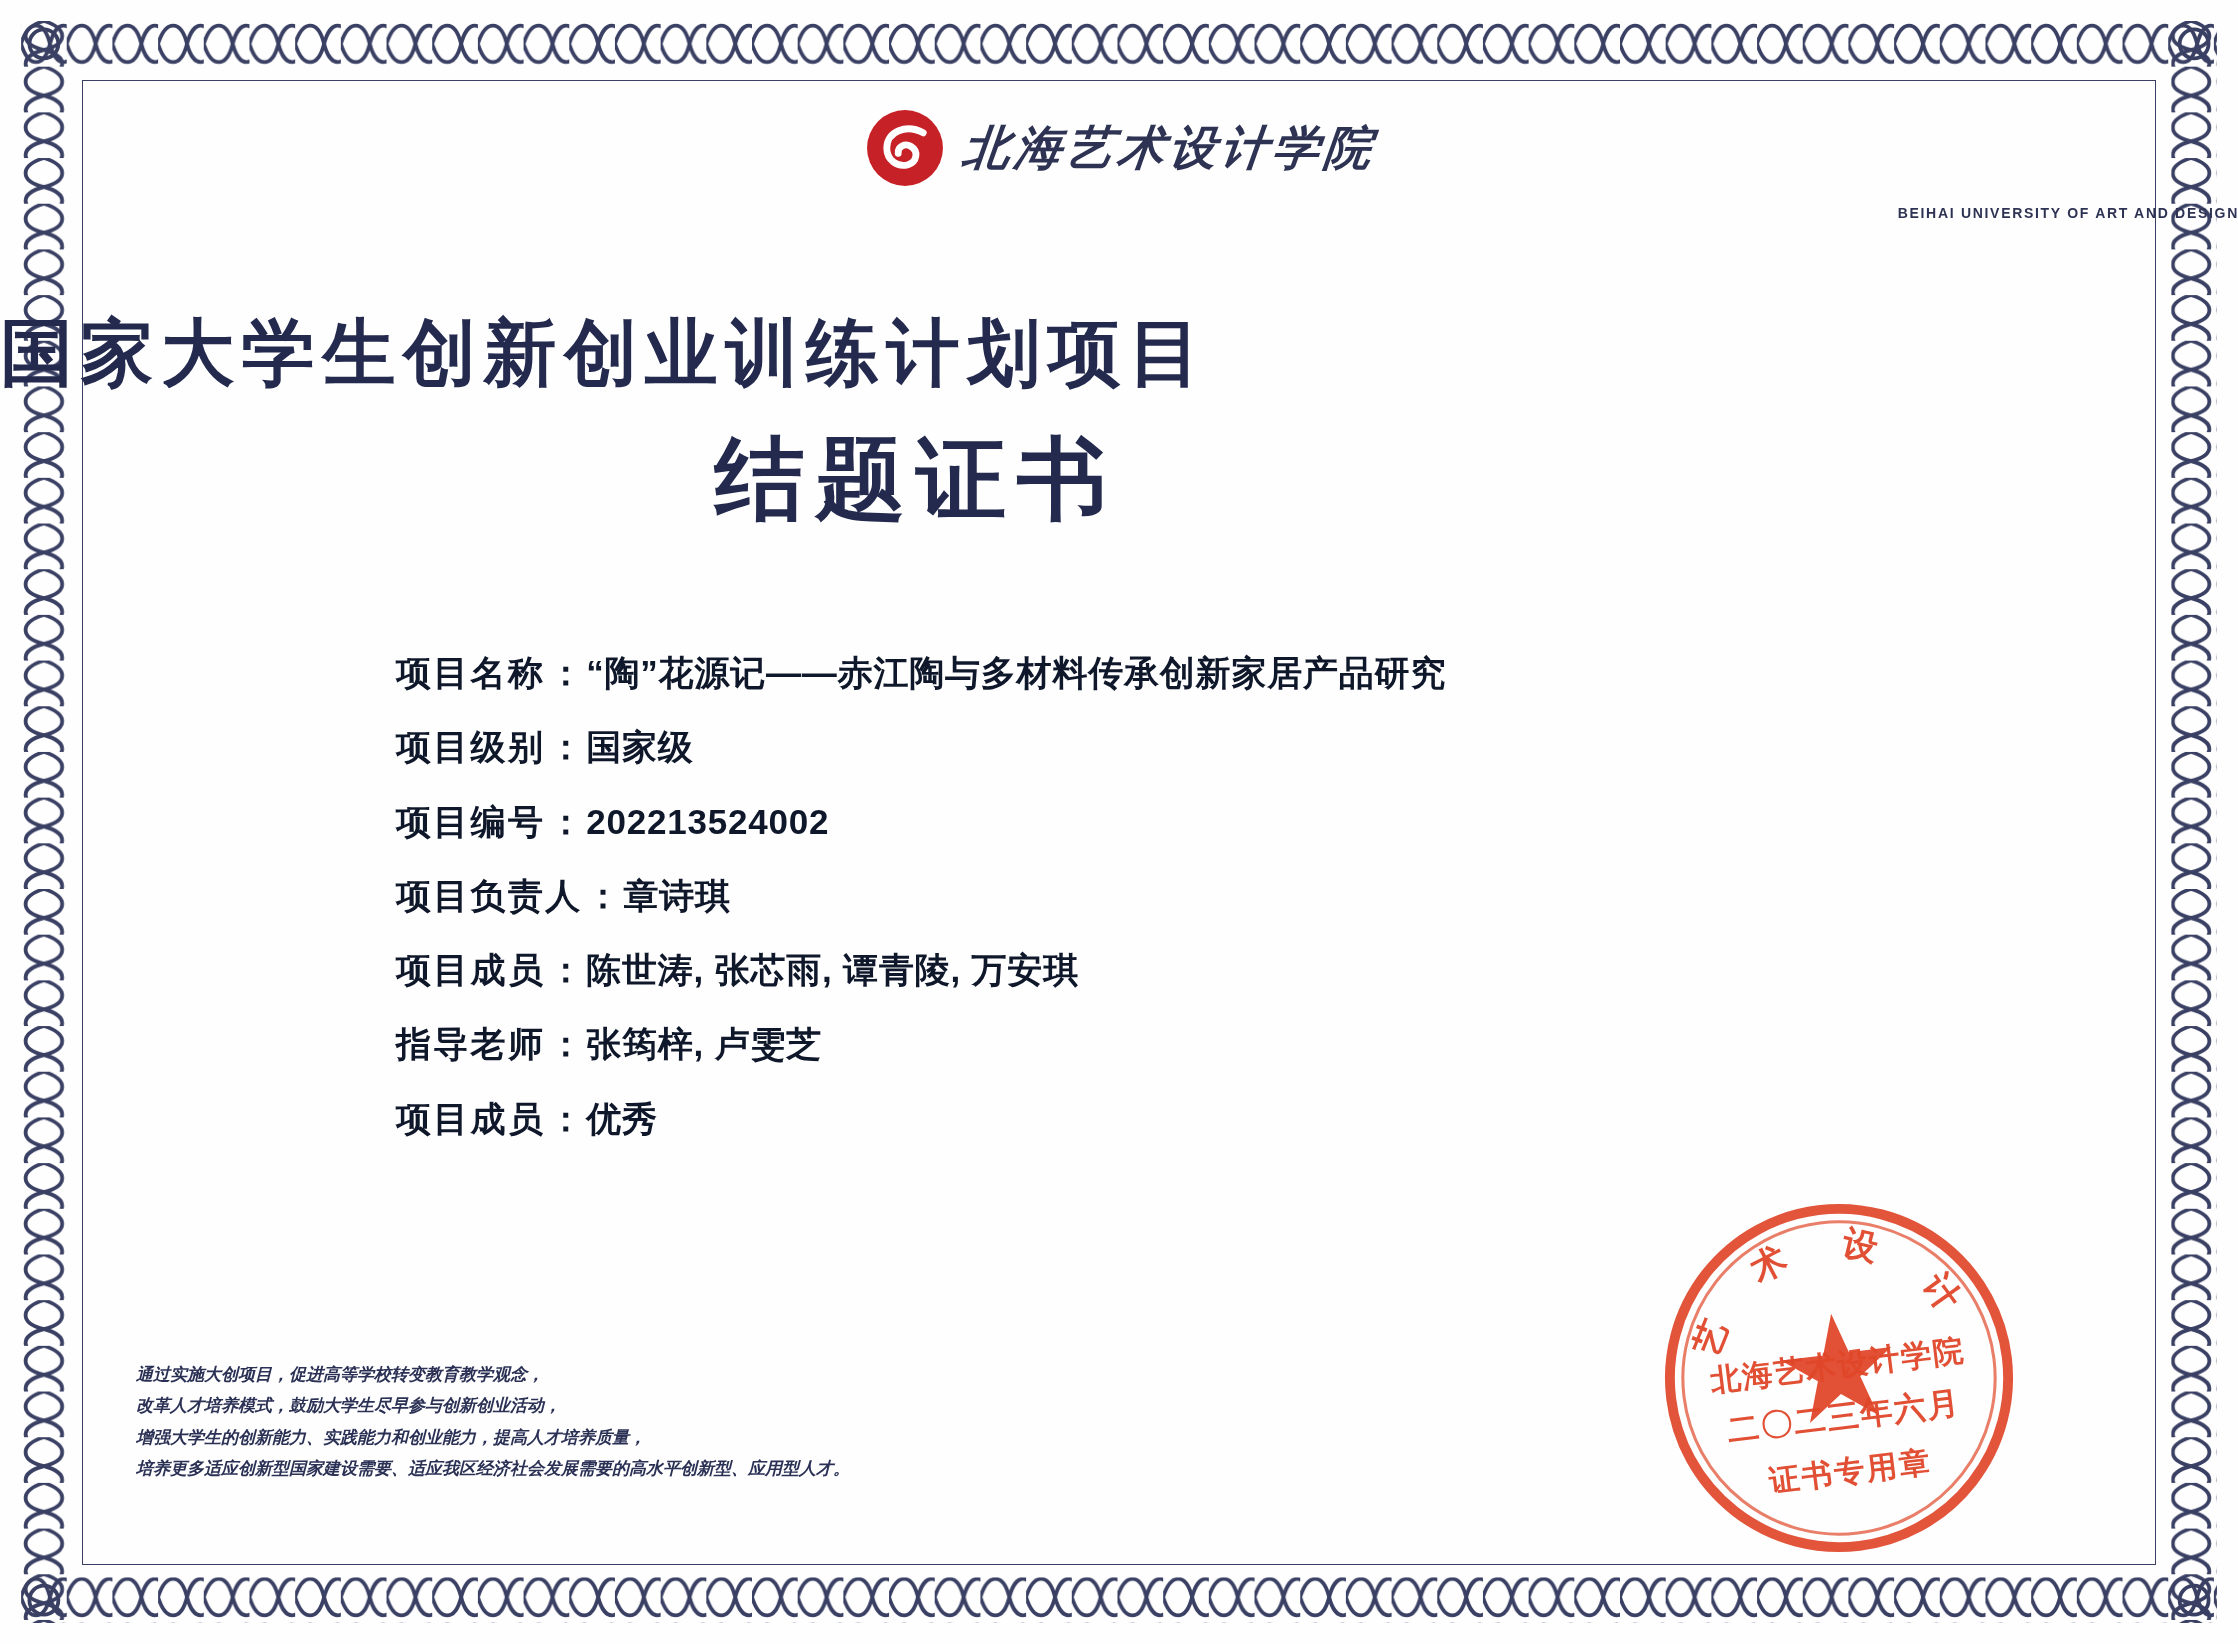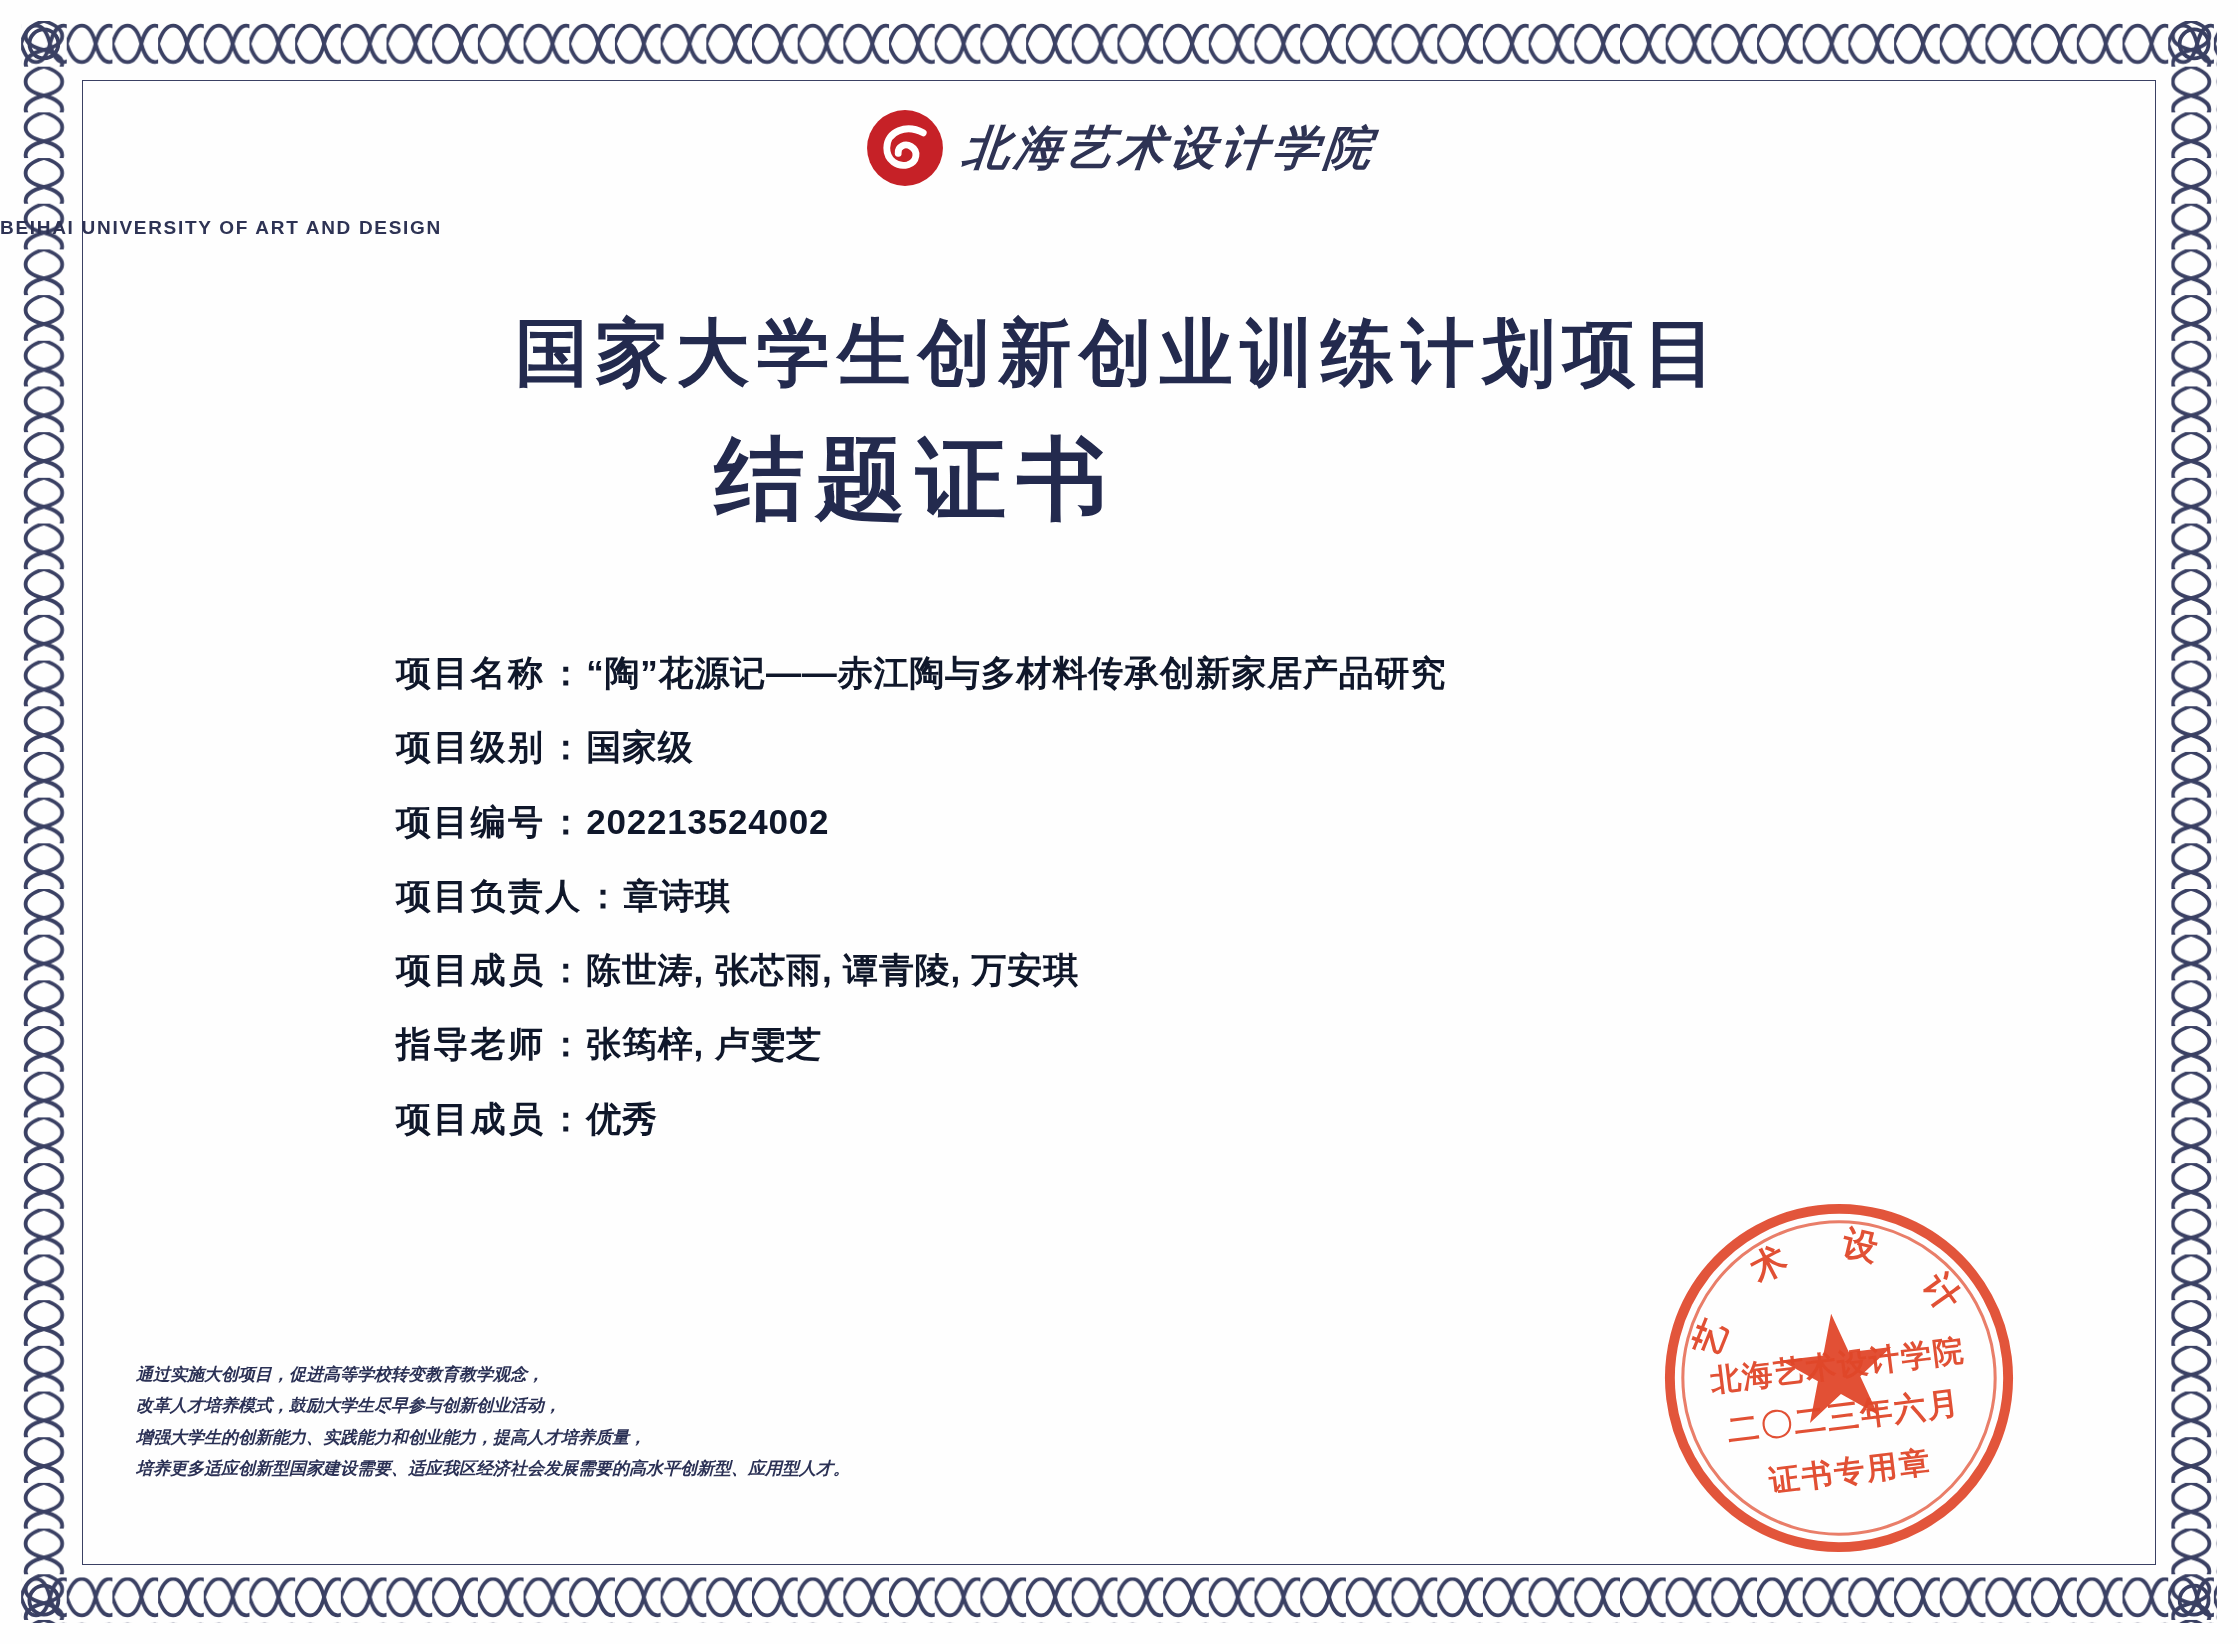--- a/index.html
+++ b/index.html
@@ -70,35 +70,34 @@
     font-family: "DejaVu Serif", "Liberation Serif", serif;
     font-size: 47px;
     font-weight: 700;
     letter-spacing: 4.6px;
     color: #2e3354;
     font-style: italic;
     transform: skewX(-6deg);
     white-space: nowrap;
   }
   .logo-en {
-    margin-top: 25px;
-    font-size: 19px;
+    margin-top: 13px;
+    font-size: 14px;
     letter-spacing: 1.7px;
     color: #2e3354;
     font-weight: 700;
-    text-align: left;
+    text-align: right;
     white-space: nowrap;
   }
 
   
   .title-main {
     position: absolute;
     top: 305px;
     width: 2239px;
-    text-align: center;
     font-family: "DejaVu Serif", "Liberation Serif", serif;
     font-size: 73px;
     font-weight: 700;
     letter-spacing: 7.6px;
     color: #232a4e;
     white-space: nowrap;
   }
   .title-sub {
     position: absolute;
     top: 419px;

